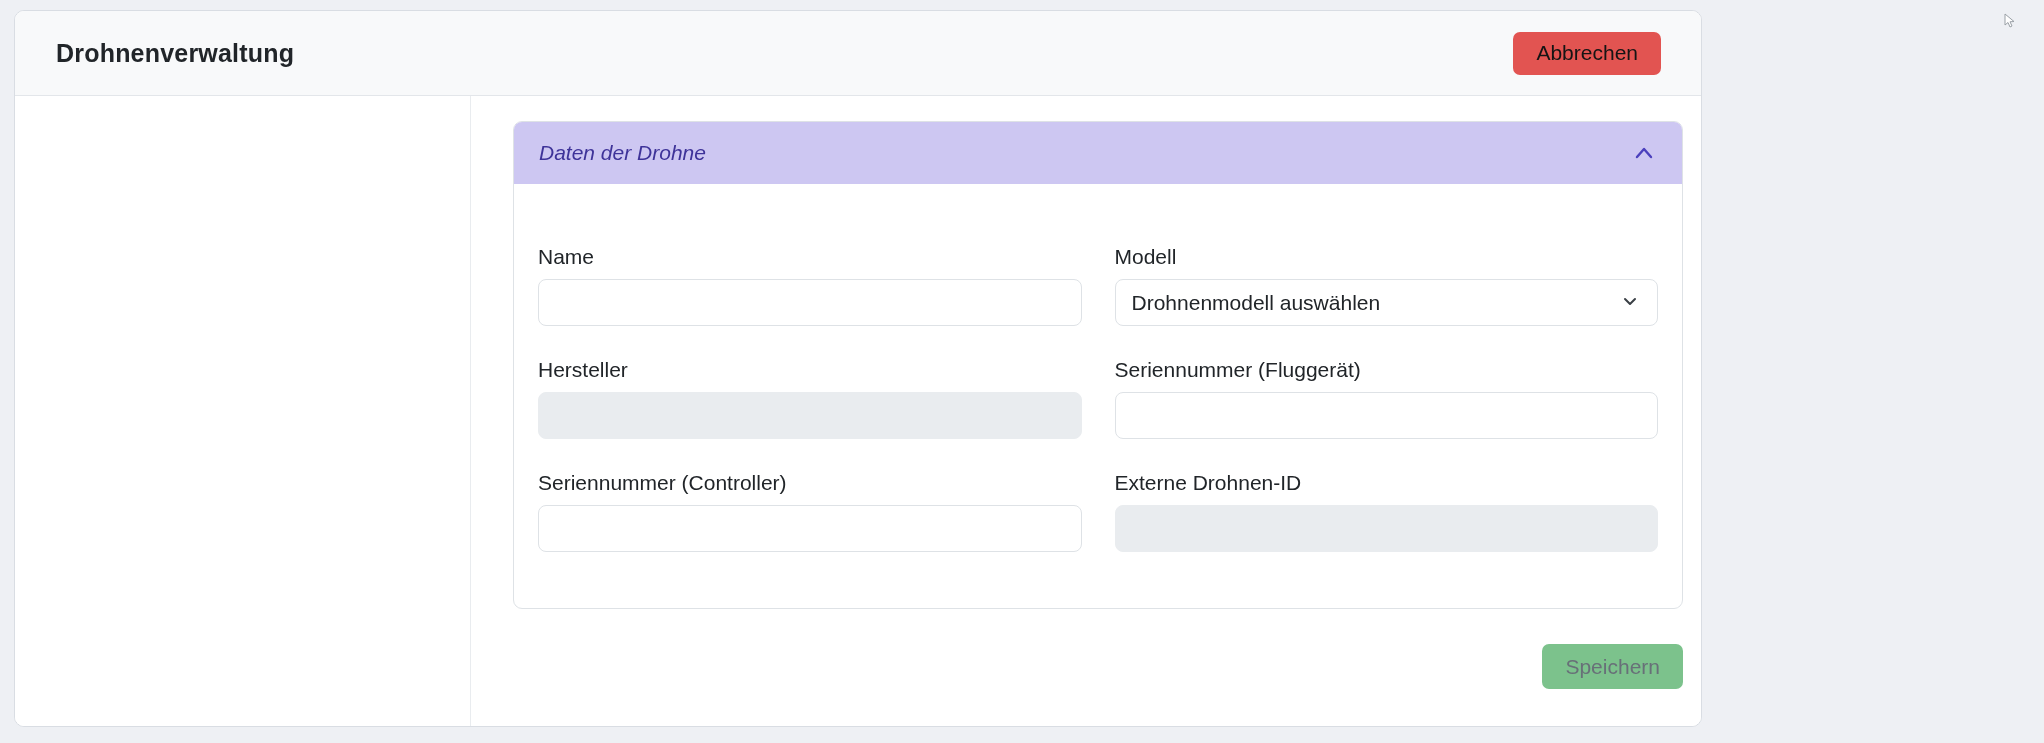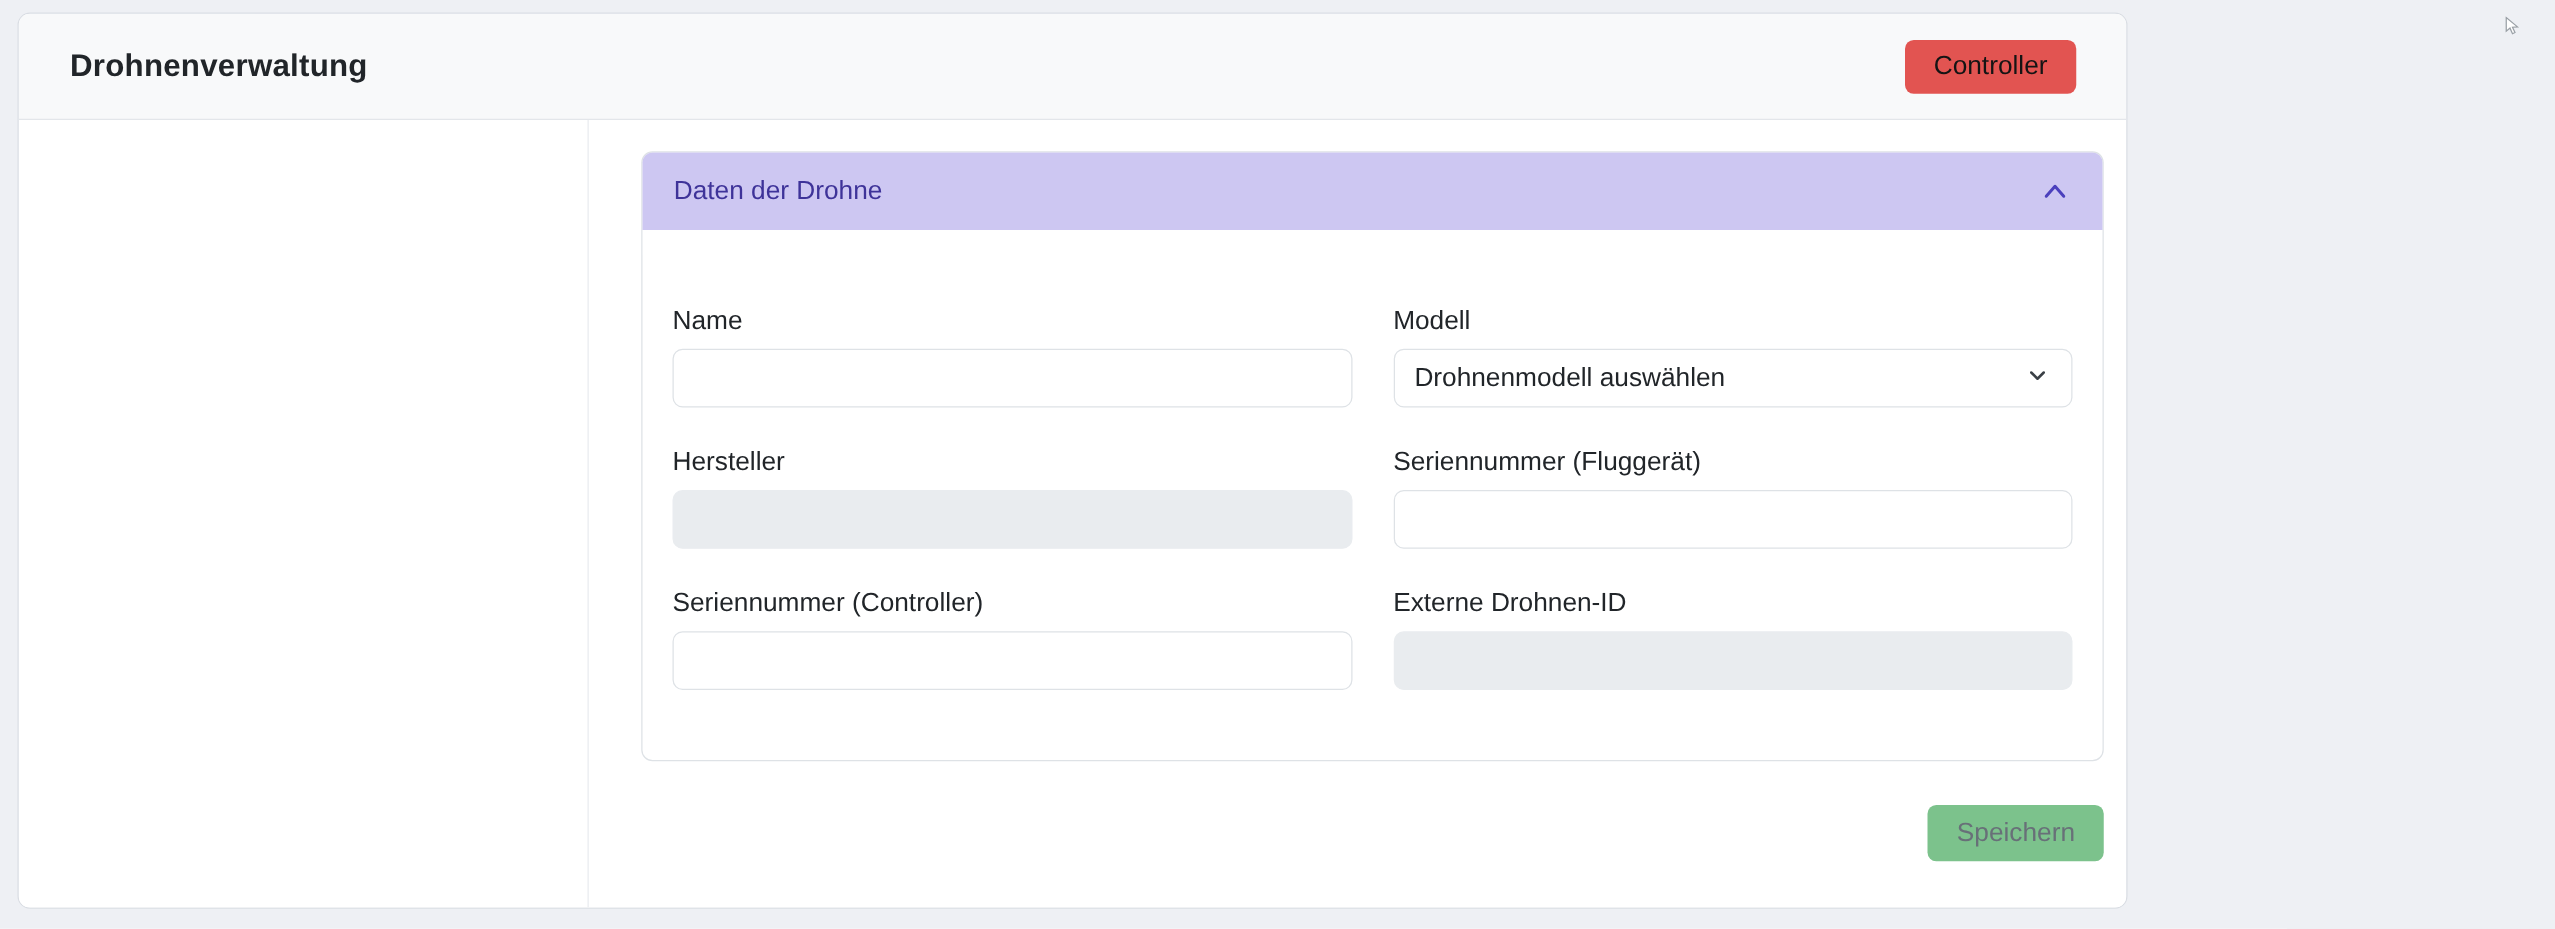--- a/index.html
+++ b/index.html
@@ -38,21 +38,21 @@
   .panel-body { flex:1; display:flex; background:#fff; min-height:0; }
   .sidebar { width:456px; border-right:1px solid #e9ecef; }
   .content { flex:1; padding:25px 18px 0 42px; }
 
   .card { border:1px solid #dee2e6; border-radius:9px; background:#fff; }
   .card-header {
     height:62px;
     background:var(--accent_bg,#cdc7f2);
     border-radius:8px 8px 0 0;
     display:flex; align-items:center; justify-content:space-between;
-    padding:16px 25px; cursor:pointer;
+    padding:16px 25px; cursor:pointer;font-style:italic;
   }
   .card-title { font-size:21px; color:var(--accent_text,#3e3399); }
   .chev-up { display:flex; align-items:center; }
   .card-body { padding:62px 24px 56px 24px; }
 
   .form-grid {
     display:grid;
     grid-template-columns:1fr 1fr;
     column-gap:31px; row-gap:34px;gap:33px;
   }
@@ -84,21 +84,21 @@
   }
   .cursor { position:absolute; left:2004px; top:13px; pointer-events:none; }
 </style>
 </head>
 <body>
 
 <div class="panel">
 
   <header class="panel-header">
     <h1 class="page-title">Drohnenverwaltung</h1>
-    <button class="btn btn-cancel">Controller</button>
+    <button class="btn btn-cancel">Abbrechen</button>
   </header>
 
   <div class="panel-body">
     <aside class="sidebar"></aside>
 
     <main class="content">
 
       <section class="card">
         <div class="card-header">
           <span class="card-title">Daten der Drohne</span>

